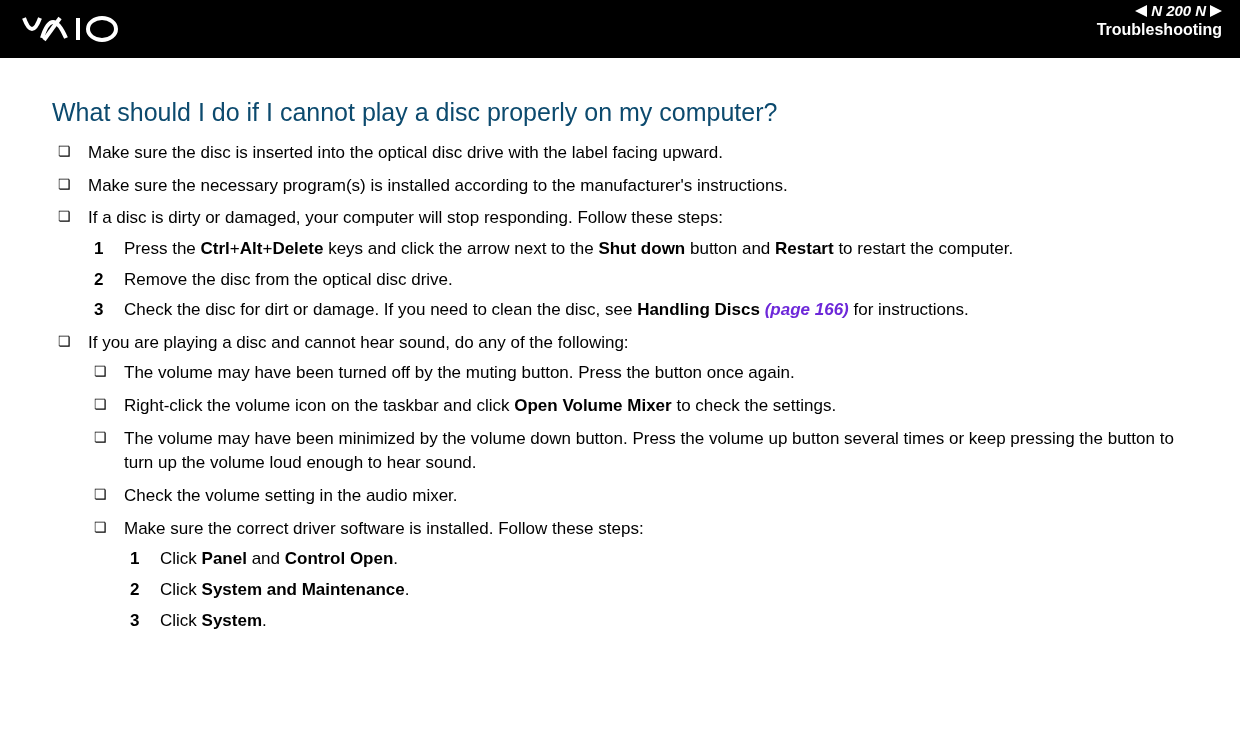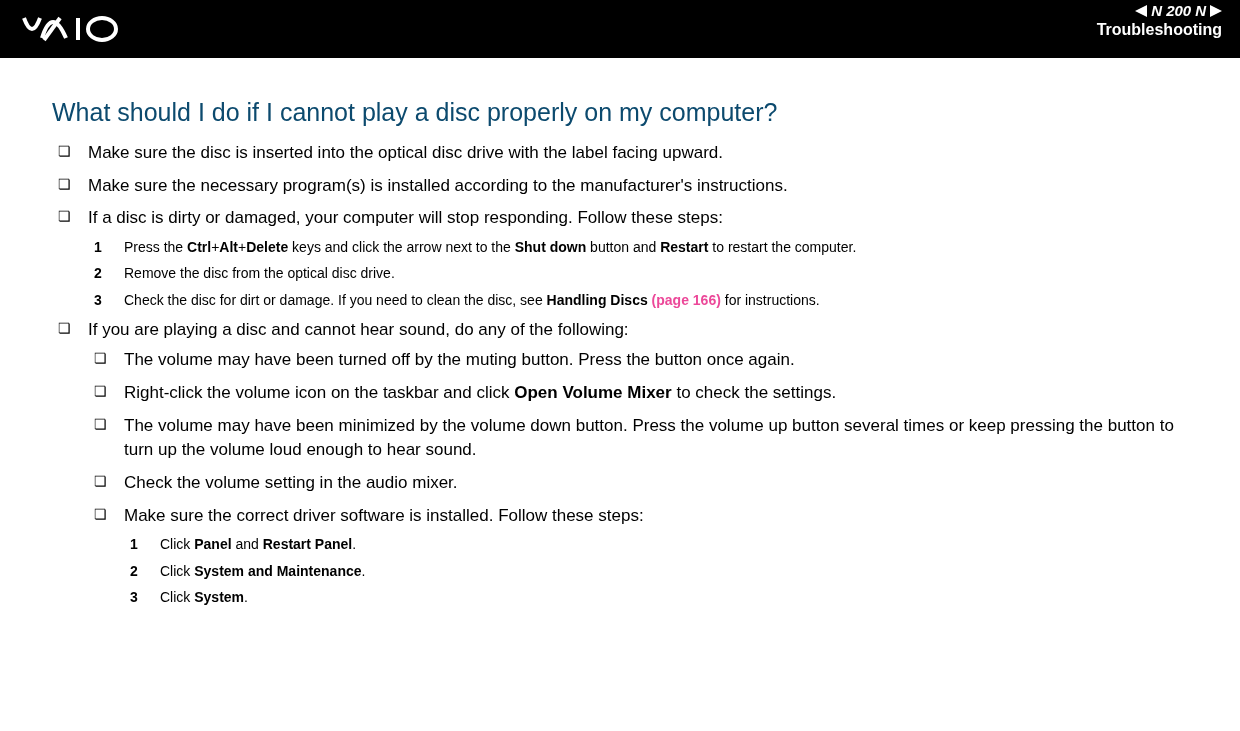--- a/index.html
+++ b/index.html
@@ -104,33 +104,33 @@
   ol.num-list {
     list-style: none;
     margin: 6px 0 6px 0;
     padding: 0;
     counter-reset: step;
   }
   ol.num-list > li {
     counter-increment: step;
     padding-left: 36px;
     position: relative;
-    font-size: 14px;
+    font-size: 17px;
     line-height: 1.45;
     margin-bottom: 6px;
   }
   ol.num-list > li::before {
     content: counter(step);
     position: absolute;
     left: 6px;
     top: 0;
     font-weight: bold;
   }
   .b { font-weight: bold; }
-  .link-blue { color: #ec4899; font-weight: bold; }
+  .link-blue { color: #6d28d9; font-weight: bold; font-style: italic; }
 </style>
 </head>
 <body>
 
 <div class="header-bar">
   <div class="vaio-logo">
     <svg width="140" height="30" viewBox="0 0 140 30">
       <path d="M2 4 Q10 26 18 4" stroke="#fff" stroke-width="4" fill="none"></path>
       <path d="M22 26 L38 4" stroke="#fff" stroke-width="4" fill="none"></path>
       <path d="M22 4 L38 26" stroke="#fff" stroke-width="4" fill="none" opacity="0"></path>
@@ -175,21 +175,21 @@
         <li>The volume may have been turned off by the muting button. Press the button once again.</li>
         <li>
           <span>Right-click the volume icon on the taskbar and click </span><span class="b">Open Volume Mixer</span><span> to check the settings.</span>
         </li>
         <li>The volume may have been minimized by the volume down button. Press the volume up button several times or keep pressing the button to turn up the volume loud enough to hear sound.</li>
         <li>Check the volume setting in the audio mixer.</li>
         <li>
           <span>Make sure the correct driver software is installed. Follow these steps:</span>
           <ol class="num-list">
             <li>
-              <span>Click </span><span class="b">Panel</span><span> and </span><span class="b">Restart Panel</span><span>.</span>
+              <span>Click </span><span class="b">Panel</span><span> and </span><span class="b">Control Open</span><span>.</span>
             </li>
             <li>
               <span>Click </span><span class="b">System and Maintenance</span><span>.</span>
             </li>
             <li>
               <span>Click </span><span class="b">System</span><span>.</span>
             </li>
           </ol>
         </li>
       </ul>

